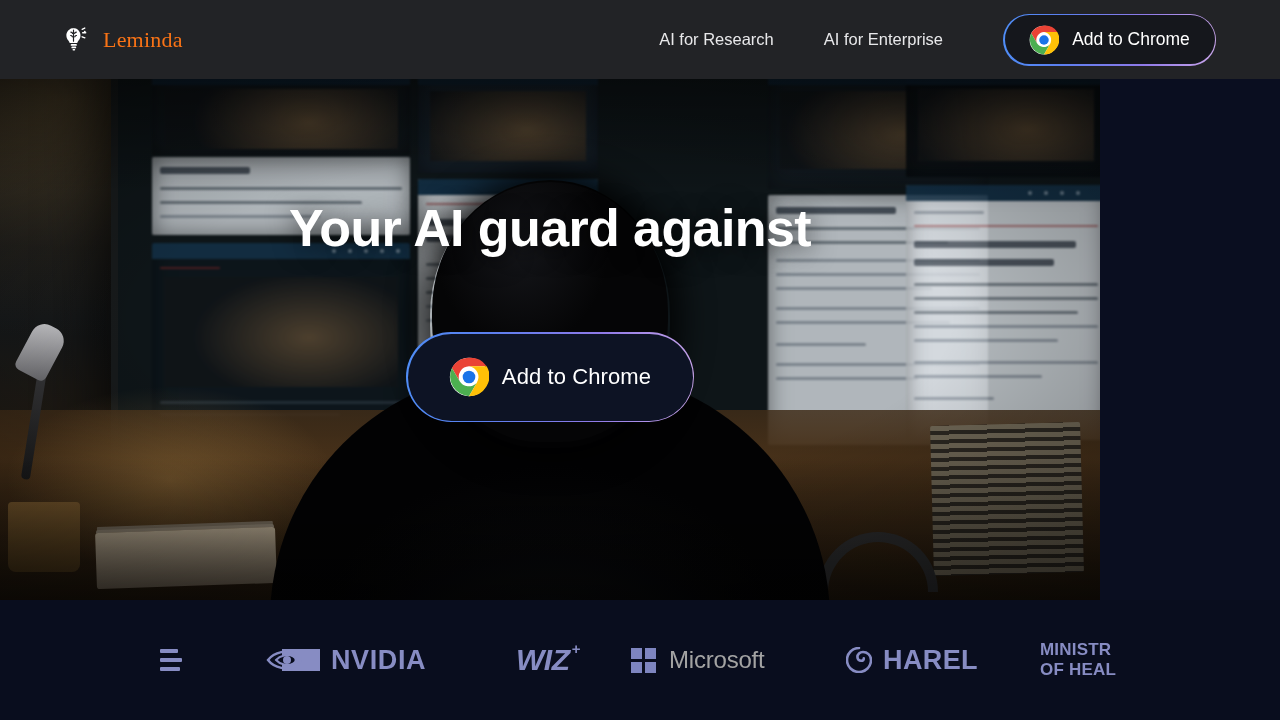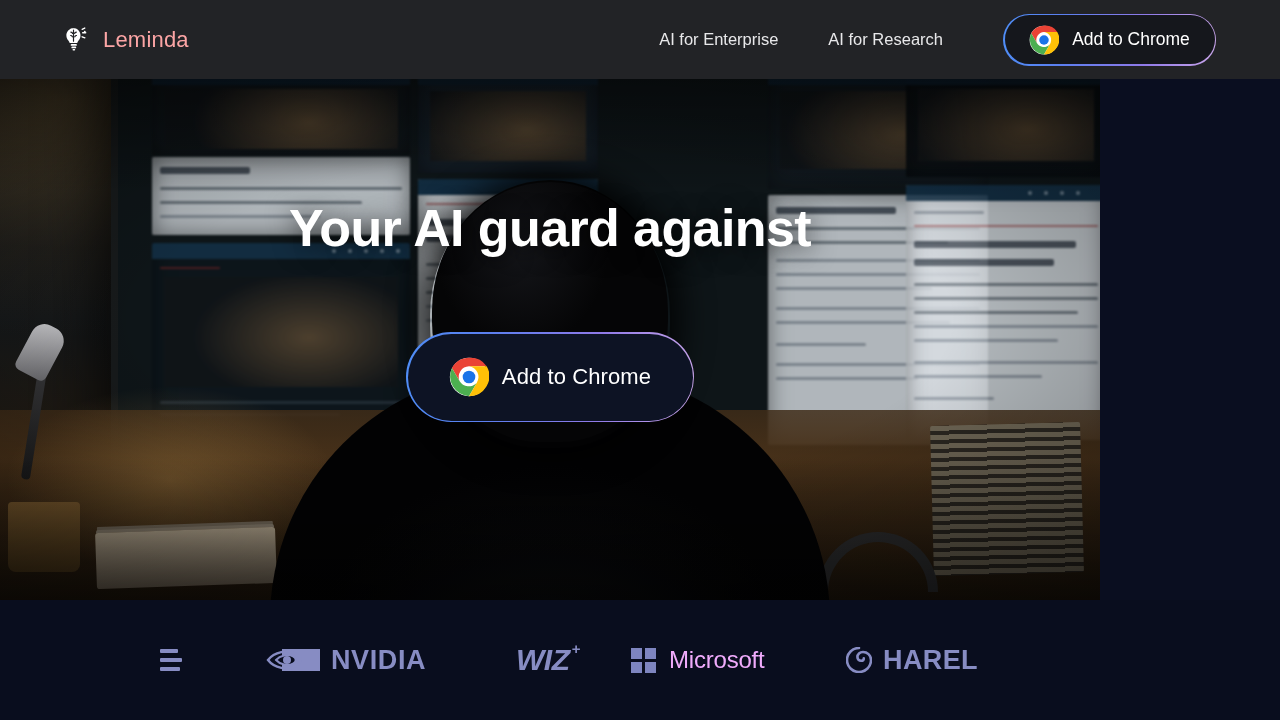--- a/index.html
+++ b/index.html
@@ -14,22 +14,23 @@
   
   .header {
     position:absolute; top:0; left:0; width:1280px; height:79px;
     background:#222326;
     display:flex; align-items:center;
     z-index:30;
   }
   .brand { display:flex; align-items:center; gap:13px; margin-left:60px; }
   .brand-mark { width:30px; height:30px; display:block; flex:none; }
   .brand-name {
-    color:#fca5a5; font-size:22px; letter-spacing:.2px; font-weight:400;
+    color:#f97316; font-size:22px; letter-spacing:.2px; font-weight:400;
     white-space:nowrap;
+    font-family:Liberation Serif, serif;
   }
   .nav { margin-left:auto; display:flex; align-items:center; gap:0; }
   .nav-link {
     color:#e8e8ea; font-size:16.5px; font-weight:400; text-decoration:none;
     white-space:nowrap; padding:8px 10px; cursor:pointer;
   }
   .nav-link + .nav-link { margin-left:30px; }
 
   
   .pill {
@@ -223,21 +224,21 @@
   .li-moh     { left:1040px; }
 
   .nv-row { display:flex; align-items:center; gap:11px; }
   .nv-word { font-size:27px; font-weight:700; letter-spacing:.6px; color:#878cc3; }
   .wiz-wrap { position:relative; }
   .wiz-word { font-size:30px; font-weight:800; letter-spacing:-.5px; color:#878cc3; font-style:italic; }
   .wiz-plus { position:absolute; right:-11px; top:-3px; font-size:15px; color:#878cc3; font-weight:700; }
   .ms-row { display:flex; align-items:center; gap:13px; }
   .ms-grid { width:25px; height:25px; display:grid; grid-template-columns:1fr 1fr; grid-template-rows:1fr 1fr; gap:3px; }
   .ms-grid i { display:block; background:#7e85c0; }
-  .ms-word { font-size:24px; font-weight:400; letter-spacing:-.2px; color:#f0abfc; }
+  .ms-word { font-size:24px; font-weight:400; letter-spacing:-.2px; color:#a3a3a3; }
   .hr-row { display:flex; align-items:center; gap:11px; }
   .hr-word { font-size:27px; font-weight:800; letter-spacing:.4px; color:#878cc3; }
   .moh { font-size:17px; font-weight:800; line-height:1.2; letter-spacing:.2px; color:#878cc3; }
   .bars { display:flex; flex-direction:column; gap:5px; }
   .bars i { display:block; height:4px; background:#878cc3; border-radius:1px; }
   .bars i:nth-child(1){ width:18px; }
   .bars i:nth-child(2){ width:22px; }
   .bars i:nth-child(3){ width:20px; }
 </style>
 </head>
@@ -256,22 +257,22 @@
         <rect x="13.3" y="25.6" width="2.9" height="1.7" rx=".8" fill="#ffffff"></rect>
         <g stroke="#ffffff" stroke-width="1.5" stroke-linecap="round">
           <path d="M24.2 8.3h3.2M23.6 12.6l2.9 1.1M23.6 4.6l2.8-1.3"></path>
         </g>
         <circle cx="26.4" cy="7.1" r="1" fill="#ffffff"></circle>
       </svg>
       <span class="brand-name">Leminda</span>
     </div>
 
     <nav class="nav">
+      <a class="nav-link">AI for Research</a>
       <a class="nav-link">AI for Enterprise</a>
-      <a class="nav-link">AI for Research</a>
       <button class="pill header-cta">
         <span class="pill-inner">
           <svg class="chrome-sm" viewBox="0 0 48 48">
             <circle cx="24" cy="24" r="23" fill="#ffffff"></circle>
             <path fill="#ea4335" d="M24 1C15.2 1 7.5 5.9 3.5 13.2l9.1 15.7A13 13 0 0 1 24 11h21.2A23.9 23.9 0 0 0 24 1z"></path>
             <path fill="#4caf50" d="M3.5 13.2A23.9 23.9 0 0 0 24 47l9.2-15.9A13 13 0 0 1 12.6 28.9L3.5 13.2z"></path>
             <path fill="#ffc107" d="M45.2 11H24a13 13 0 0 1 9.2 20.1L24 47a24 24 0 0 0 21.2-36z"></path>
             <circle cx="24" cy="24" r="10.2" fill="#ffffff"></circle>
             <circle cx="24" cy="24" r="7.6" fill="#1a73e8"></circle>
           </svg>
@@ -451,17 +452,23 @@
 
       <div class="logo-item li-harel">
         <span class="hr-row">
           <svg width="26" height="26" viewBox="0 0 26 26">
             <path d="M13 1a12 12 0 1 0 12 12c0-5-4-8-8-8-3.2 0-5.6 2.3-5.6 5.1 0 2.2 1.7 3.7 3.6 3.7 1.6 0 2.8-1 2.8-2.4" fill="none" stroke="#878cc3" stroke-width="2.6" stroke-linecap="round"></path>
           </svg>
           <span class="hr-word logo-text">HAREL</span>
         </span>
       </div>
 
+      <div class="logo-item li-moh">
+        <span class="moh">
+          <span style="display:block">MINISTR</span>
+          <span style="display:block">OF HEAL</span>
+        </span>
+      </div>
 
     </div>
   </div>
 
 </div>
 
 </body></html>

